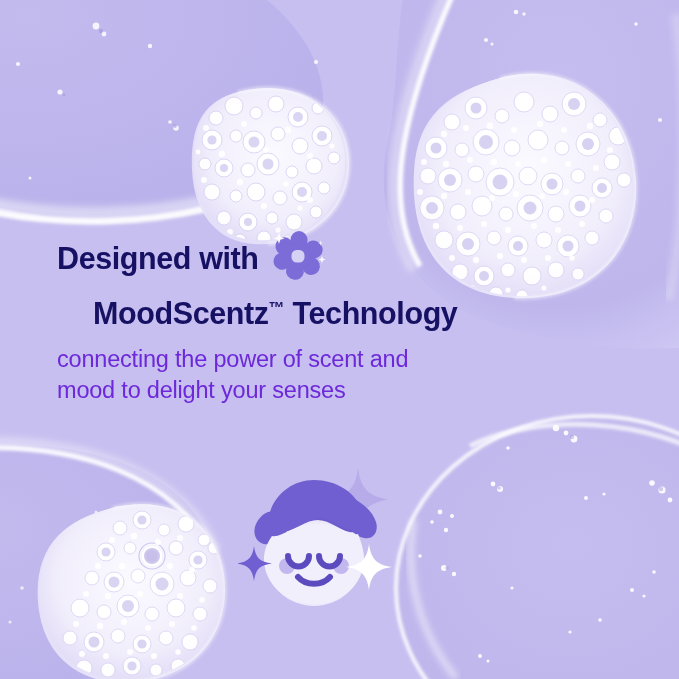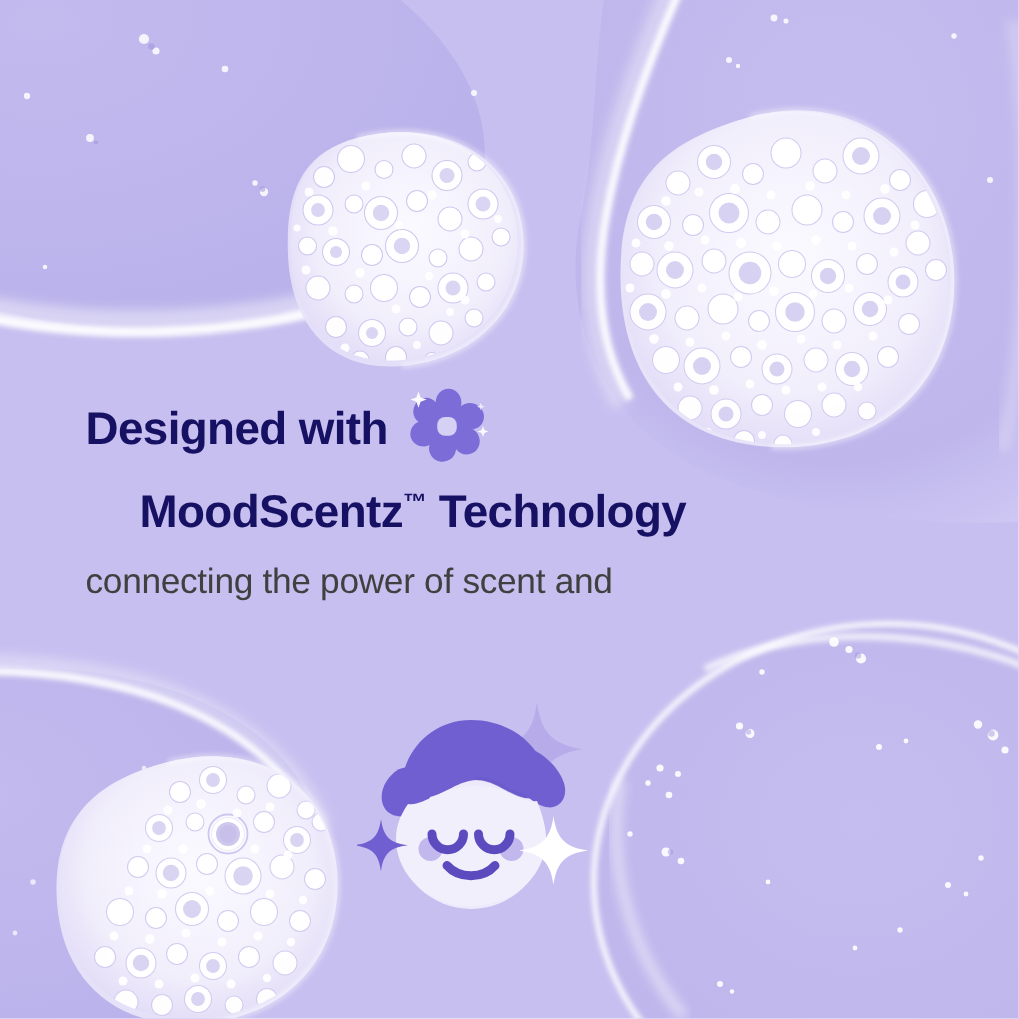--- a/index.html
+++ b/index.html
@@ -22,21 +22,21 @@
     inset: 0;
     width: 679px;
     height: 679px;
     pointer-events: none;
   }
 
   
   .copy {
     position: absolute;
     left: 57px;
-    top: 264px;
+    top: 236px;
     width: 470px;
   }
   .line-designed {
     display: flex;
     align-items: center;
     gap: 14px;
     height: 44px;
   }
   .headline1 {
     font-size: 30.5px;
@@ -66,21 +66,21 @@
   .headline2 .tm {
     font-size: 0.52em;
     vertical-align: super;
     font-weight: 700;
     letter-spacing: 0;
   }
   .subcopy {
     margin-top: 14px;
     font-size: 23.5px;
     font-weight: 400;
-    color: #404040;
+    color: #6d28d9;
     line-height: 1.33;
     letter-spacing: -0.2px;
   }
   .subcopy span { display: block; }
 
   
   .mascot {
     position: absolute;
     left: 238px;
     top: 462px;
@@ -555,20 +555,21 @@
         </svg>
       </div>
     </div>
 
     <div class="headline2">
       <span>MoodScentz</span><span class="tm">™</span><span> Technology</span>
     </div>
 
     <div class="subcopy">
       <span>connecting the power of scent and</span>
+      <span>mood to delight your senses</span>
     </div>
   </div>
 
   <div class="mascot">
     <svg viewBox="0 0 168 160" width="168" height="160">
 
       <path d="M120,6 C122.5,26 130,34 150,37.5 C130,41 122.5,49 120,69
                C117.5,49 110,41 90,37.5 C110,34 117.5,26 120,6 Z" fill="#b7ace9"></path>
 
       <ellipse cx="76" cy="96" rx="49" ry="48" fill="#eeeafb"></ellipse>

